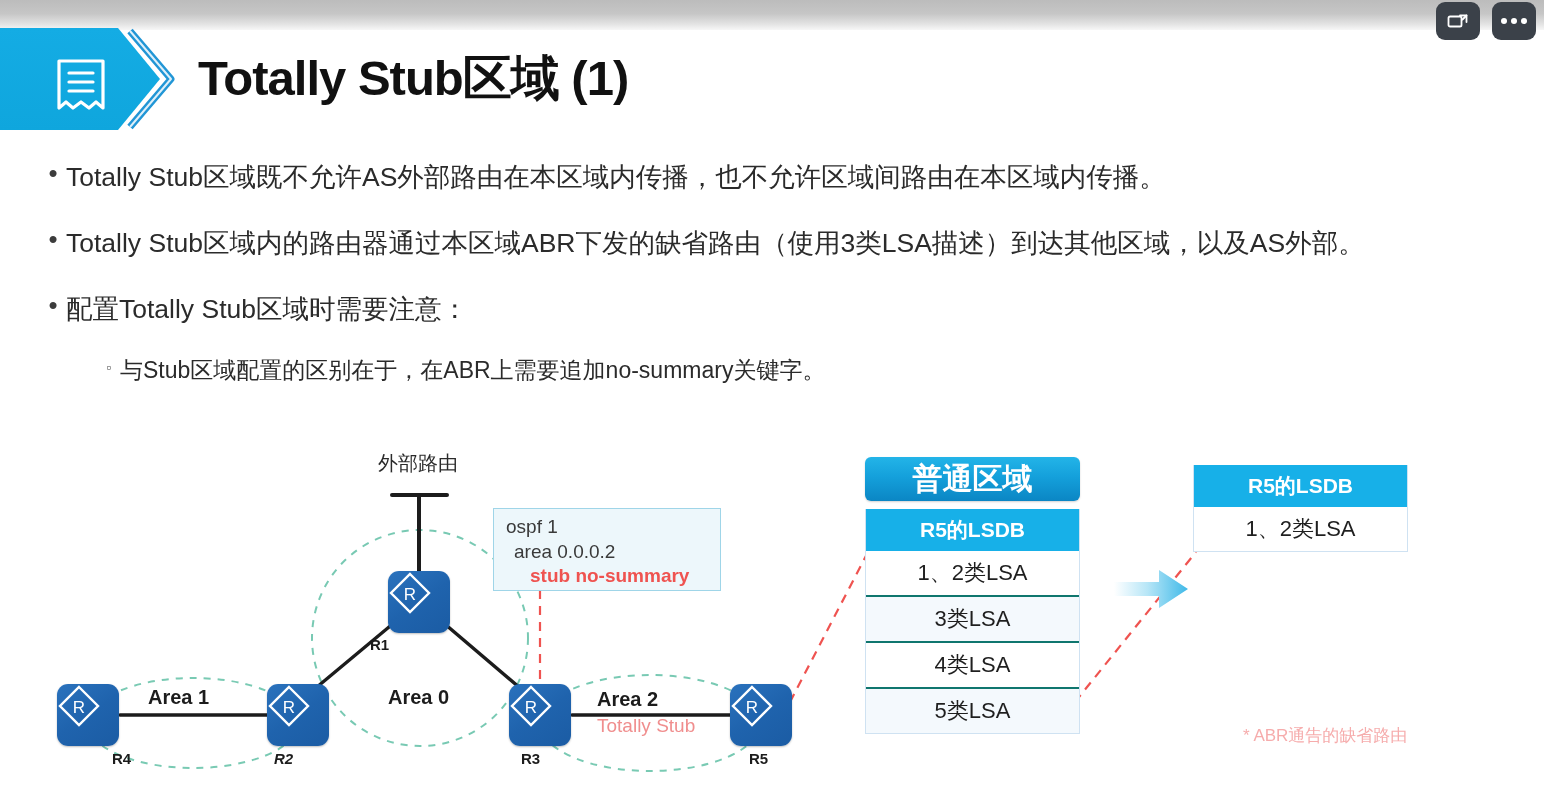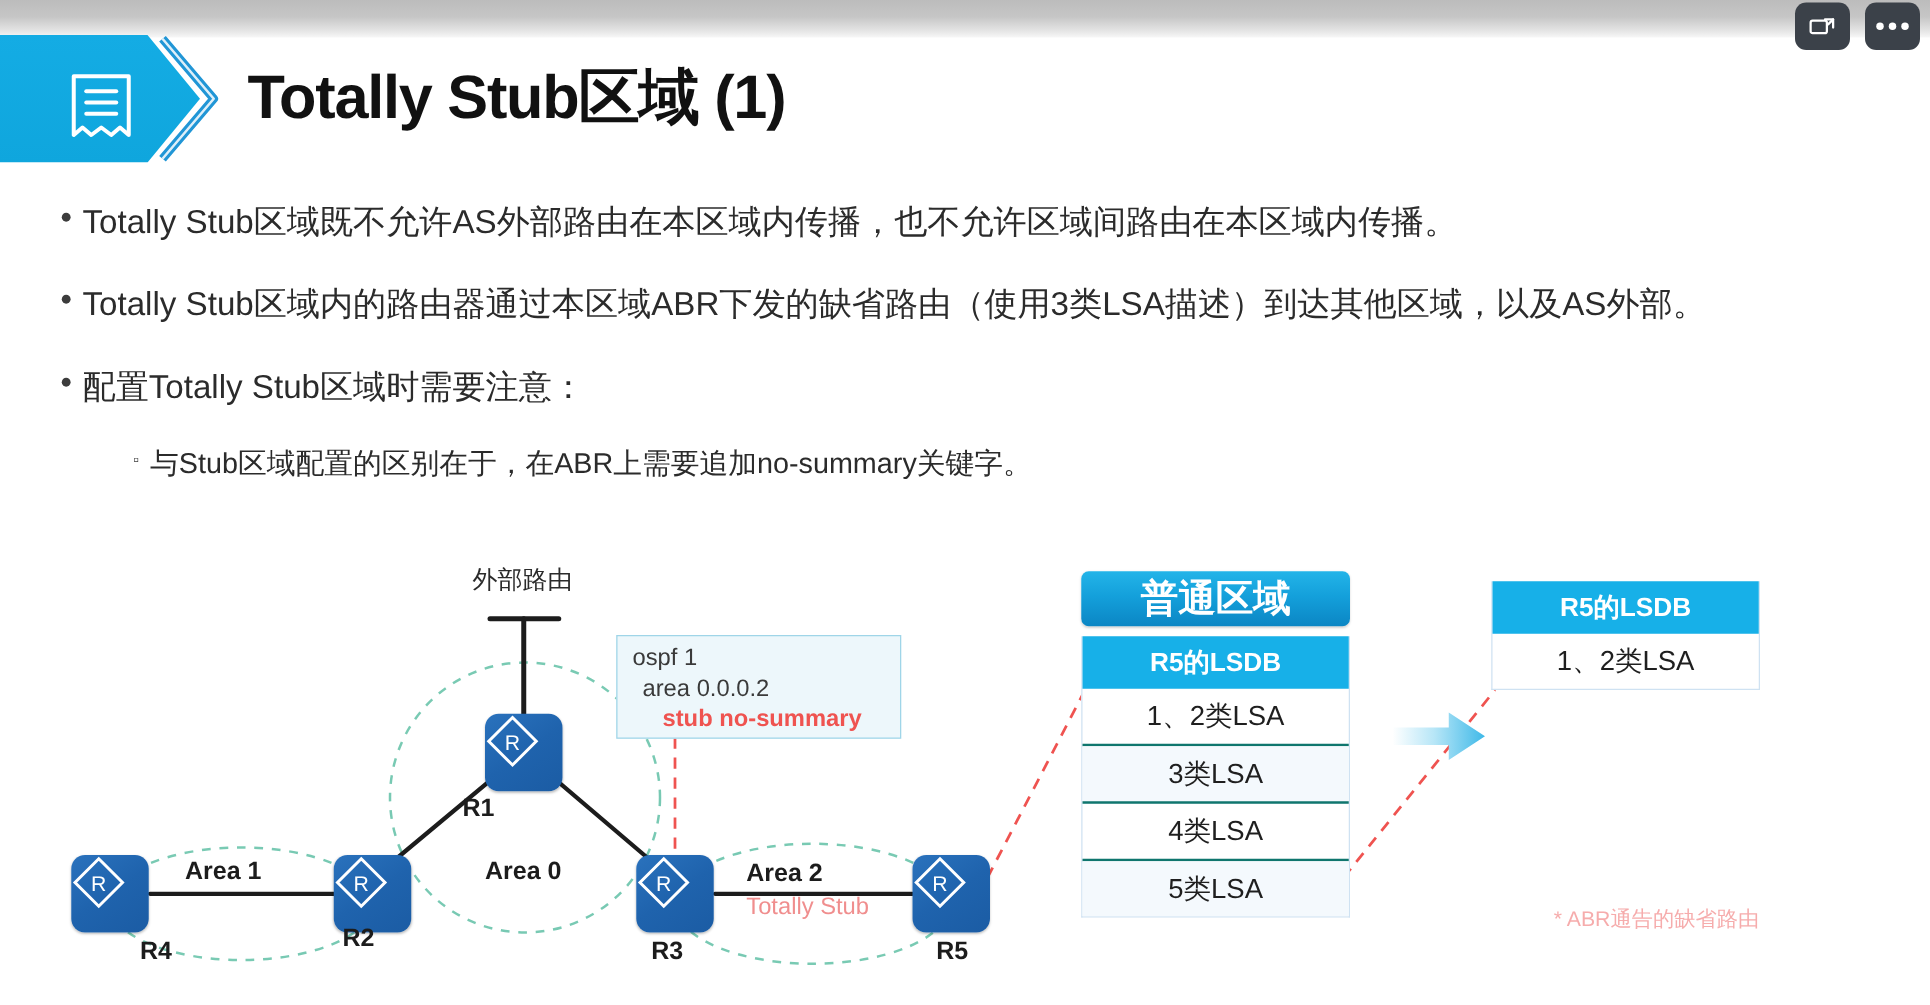--- a/index.html
+++ b/index.html
@@ -68,21 +68,21 @@
 
   .node{
     position:absolute;width:62px;height:62px;border-radius:11px;
     background:linear-gradient(145deg,#2a72bd 0%,#1f63ad 50%,#1b5ca4 100%);
     box-shadow:0 1px 2px rgba(0,0,0,.25);
   }
   .node .diamond{
     position:absolute;left:9px;top:9px;width:44px;height:44px;
   }
   .node-label{
-    position:absolute;font-size:20px;font-weight:bold;color:#1c1c1c;white-space:nowrap;
+    position:absolute;font-size:15px;font-weight:bold;color:#1c1c1c;white-space:nowrap;
   }
 
   .area-label{
     position:absolute;font-size:20px;font-weight:bold;color:#1c1c1c;white-space:nowrap;
   }
   .area-sub{
     position:absolute;font-size:19px;color:#f08e8e;white-space:nowrap;
   }
   .ext-label{
     position:absolute;font-size:20px;color:#2b2b2b;font-weight:500;white-space:nowrap;
@@ -248,21 +248,21 @@
     </svg>
   </div>
   <div class="node-label" style="left:72px;top:310px;margin-left:40px;">R4</div>
 
   <div class="node" style="left:267px;top:244px;">
     <svg class="diamond" viewBox="0 0 44 44">
       <path d="M22 3 L41 22 L22 41 L3 22 Z" fill="none" stroke="#fff" stroke-width="2.4"></path>
       <text x="22" y="29" text-anchor="middle" font-size="17" fill="#fff" font-family="Liberation Sans, sans-serif">R</text>
     </svg>
   </div>
-  <div class="node-label" style="left:274px;top:300px;">R2</div>
+  <div class="node-label" style="left:274px;top:310px;font-style:italic;">R2</div>
 
   <div class="node" style="left:509px;top:244px;">
     <svg class="diamond" viewBox="0 0 44 44">
       <path d="M22 3 L41 22 L22 41 L3 22 Z" fill="none" stroke="#fff" stroke-width="2.4"></path>
       <text x="22" y="29" text-anchor="middle" font-size="17" fill="#fff" font-family="Liberation Sans, sans-serif">R</text>
     </svg>
   </div>
   <div class="node-label" style="left:521px;top:310px;">R3</div>
 
   <div class="node" style="left:730px;top:244px;">

